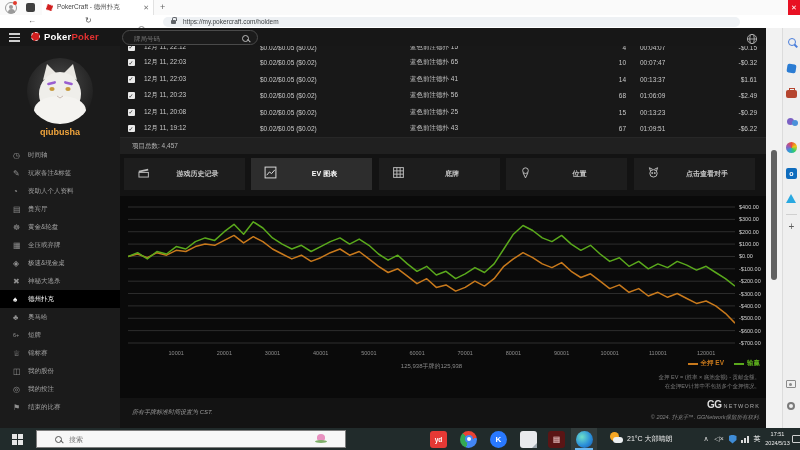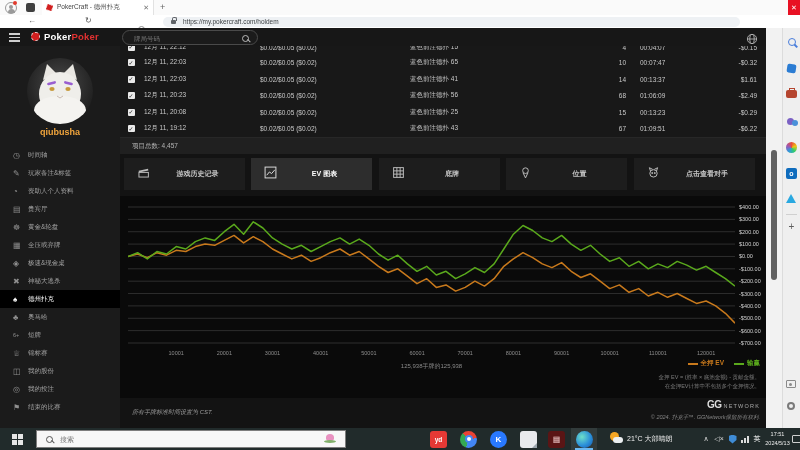--- a/index.html
+++ b/index.html
@@ -110,21 +110,21 @@
   .ic-image{left:3px;top:2px;width:10px;height:8px;border:1px solid #8a8a8a;border-radius:1px;box-sizing:border-box;}
   .ic-image::after{content:"";position:absolute;left:1.5px;top:1.5px;width:3px;height:3px;border-radius:50%;background:#8a8a8a;}
   .ic-gear{left:4px;top:2px;width:8px;height:8px;border:2px solid #7a7a7a;border-radius:50%;box-sizing:border-box;}
   .edge-div{position:absolute;left:3px;width:11px;height:1px;background:#d0d0d0;}
 
   
   #taskbar{left:0;top:428px;width:800px;height:22px;background:#212b2b;}
   #start{left:0;top:428px;width:34px;height:22px;display:flex;align-items:center;justify-content:center;}
   #start-logo{display:grid;grid-template-columns:5px 5px;grid-template-rows:5px 5px;gap:1px;}
   #start-logo span{background:#e6e6e6;}
-  #task-search{left:36px;top:430px;width:310px;height:18px;background:#f7f7f7;border:1px solid #7d7d7d;box-sizing:border-box;display:flex;align-items:center;gap:5px;padding:0 9px;}
+  #task-search{left:36px;top:430px;width:310px;height:18px;background:#f7f7f7;border:1px solid #7d7d7d;box-sizing:border-box;display:flex;align-items:center;gap:5px;padding:0 18px;}
   #task-search .mag{border-color:#555;}
   #task-search .mag::after{background:#555;}
   #task-search input{flex:1;border:none;outline:none;background:transparent;font-size:7px;color:#444;font-family:"Liberation Sans",sans-serif;}
   #lotus{width:12px;height:10px;position:relative;flex:0 0 auto;}
   #lotus::before{content:"";position:absolute;left:2px;top:0;width:8px;height:7px;background:#e891c0;border-radius:50% 50% 40% 40%;}
   #lotus::after{content:"";position:absolute;left:0;top:6px;width:12px;height:3px;background:#7fb069;border-radius:50%;}
   .app{position:absolute;top:430.5px;width:17px;height:17px;border-radius:3px;}
   .app-youdao{background:#e53935;color:#fff;font-size:6.5px;font-weight:bold;text-align:center;line-height:17px;}
   .app-chrome{border-radius:50%;background:conic-gradient(from -40deg,#ea4335 0 33%,#4285f4 0 66%,#34a853 0 100%);}
   .app-chrome::after{content:"";position:absolute;left:4.5px;top:4.5px;width:8px;height:8px;border-radius:50%;background:#fff;border:2px solid #4285f4;box-sizing:border-box;}

